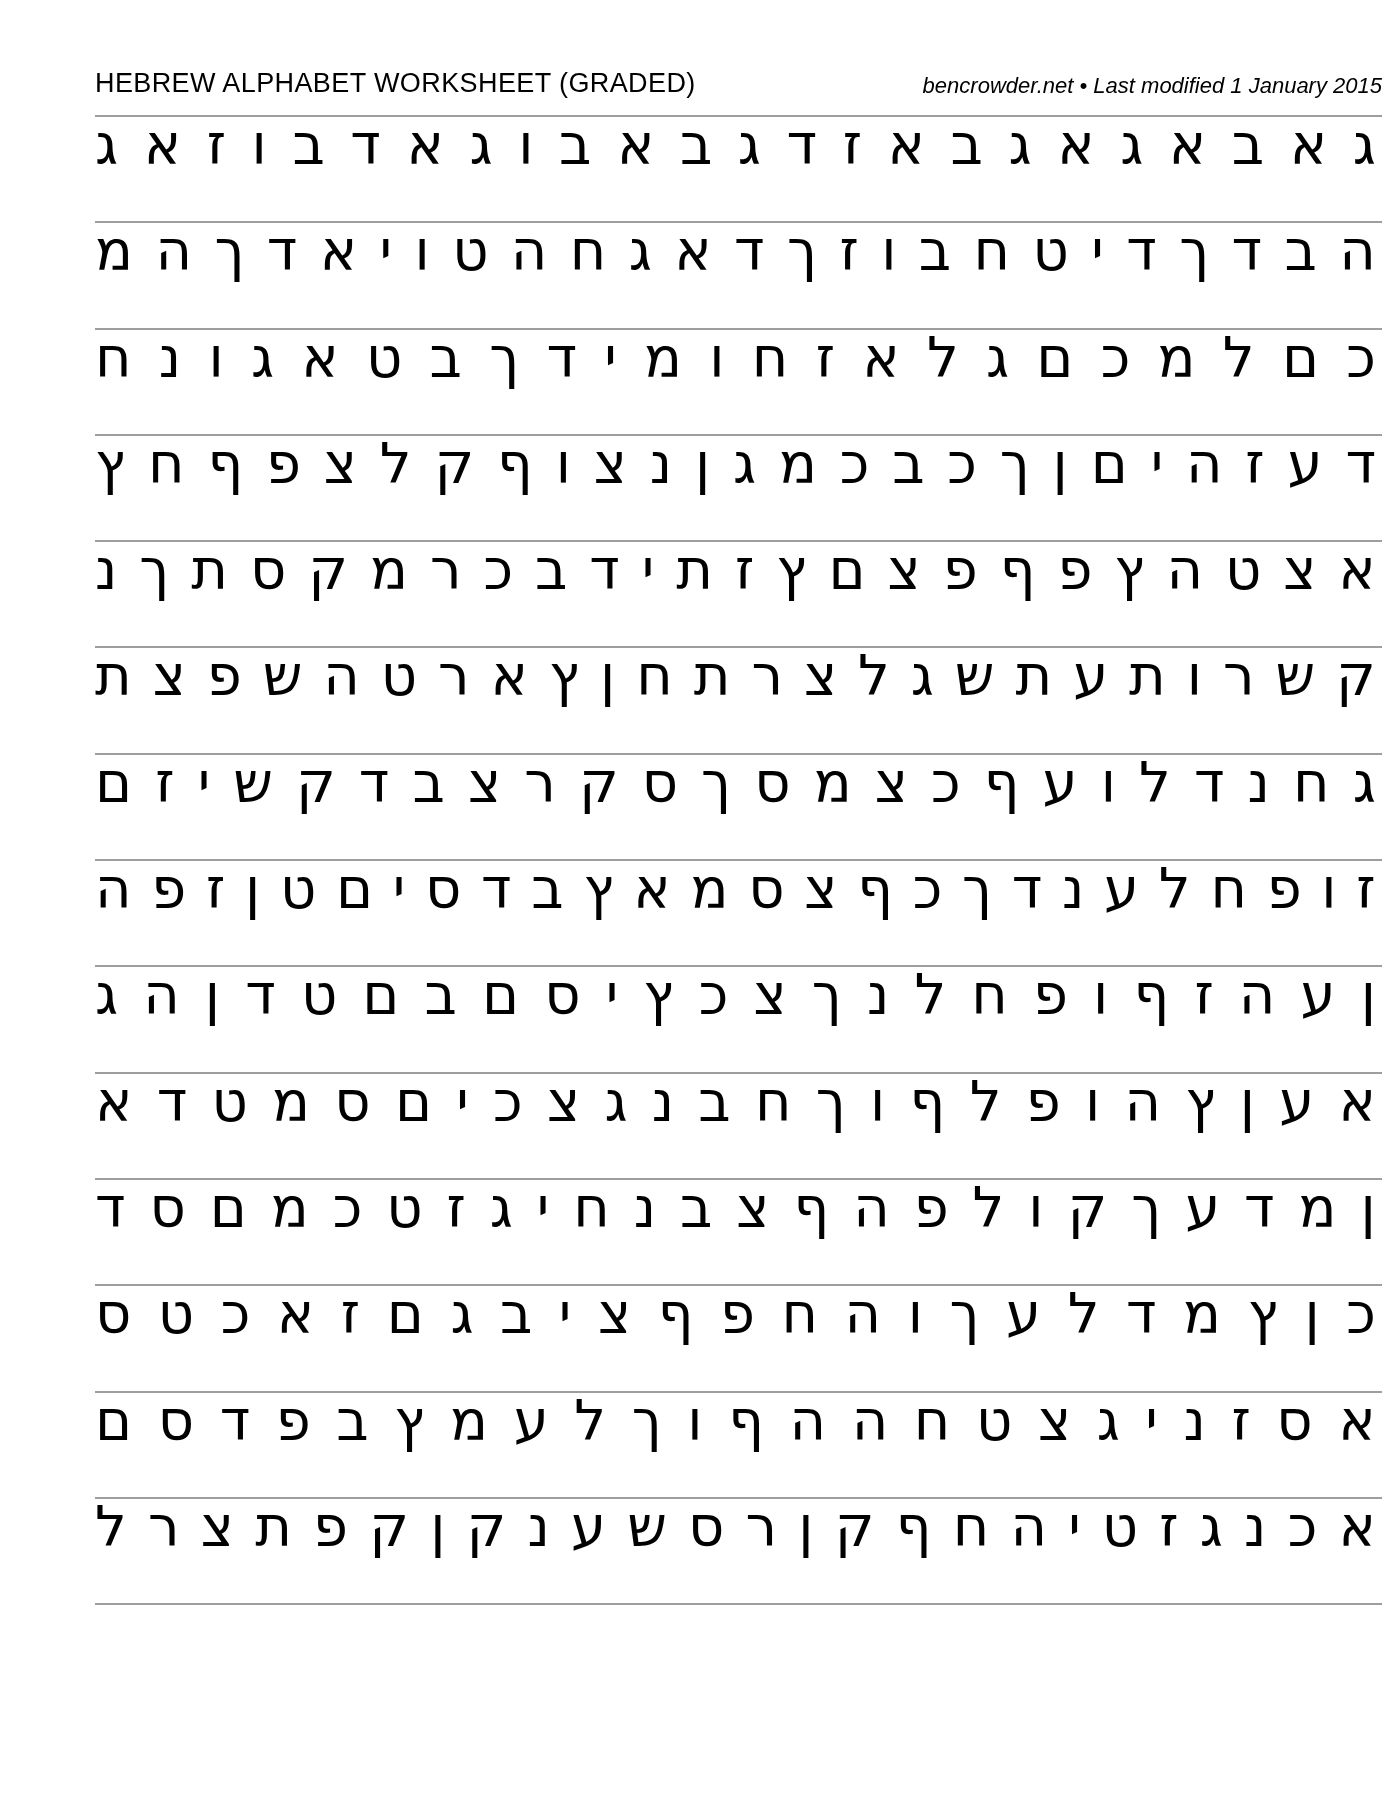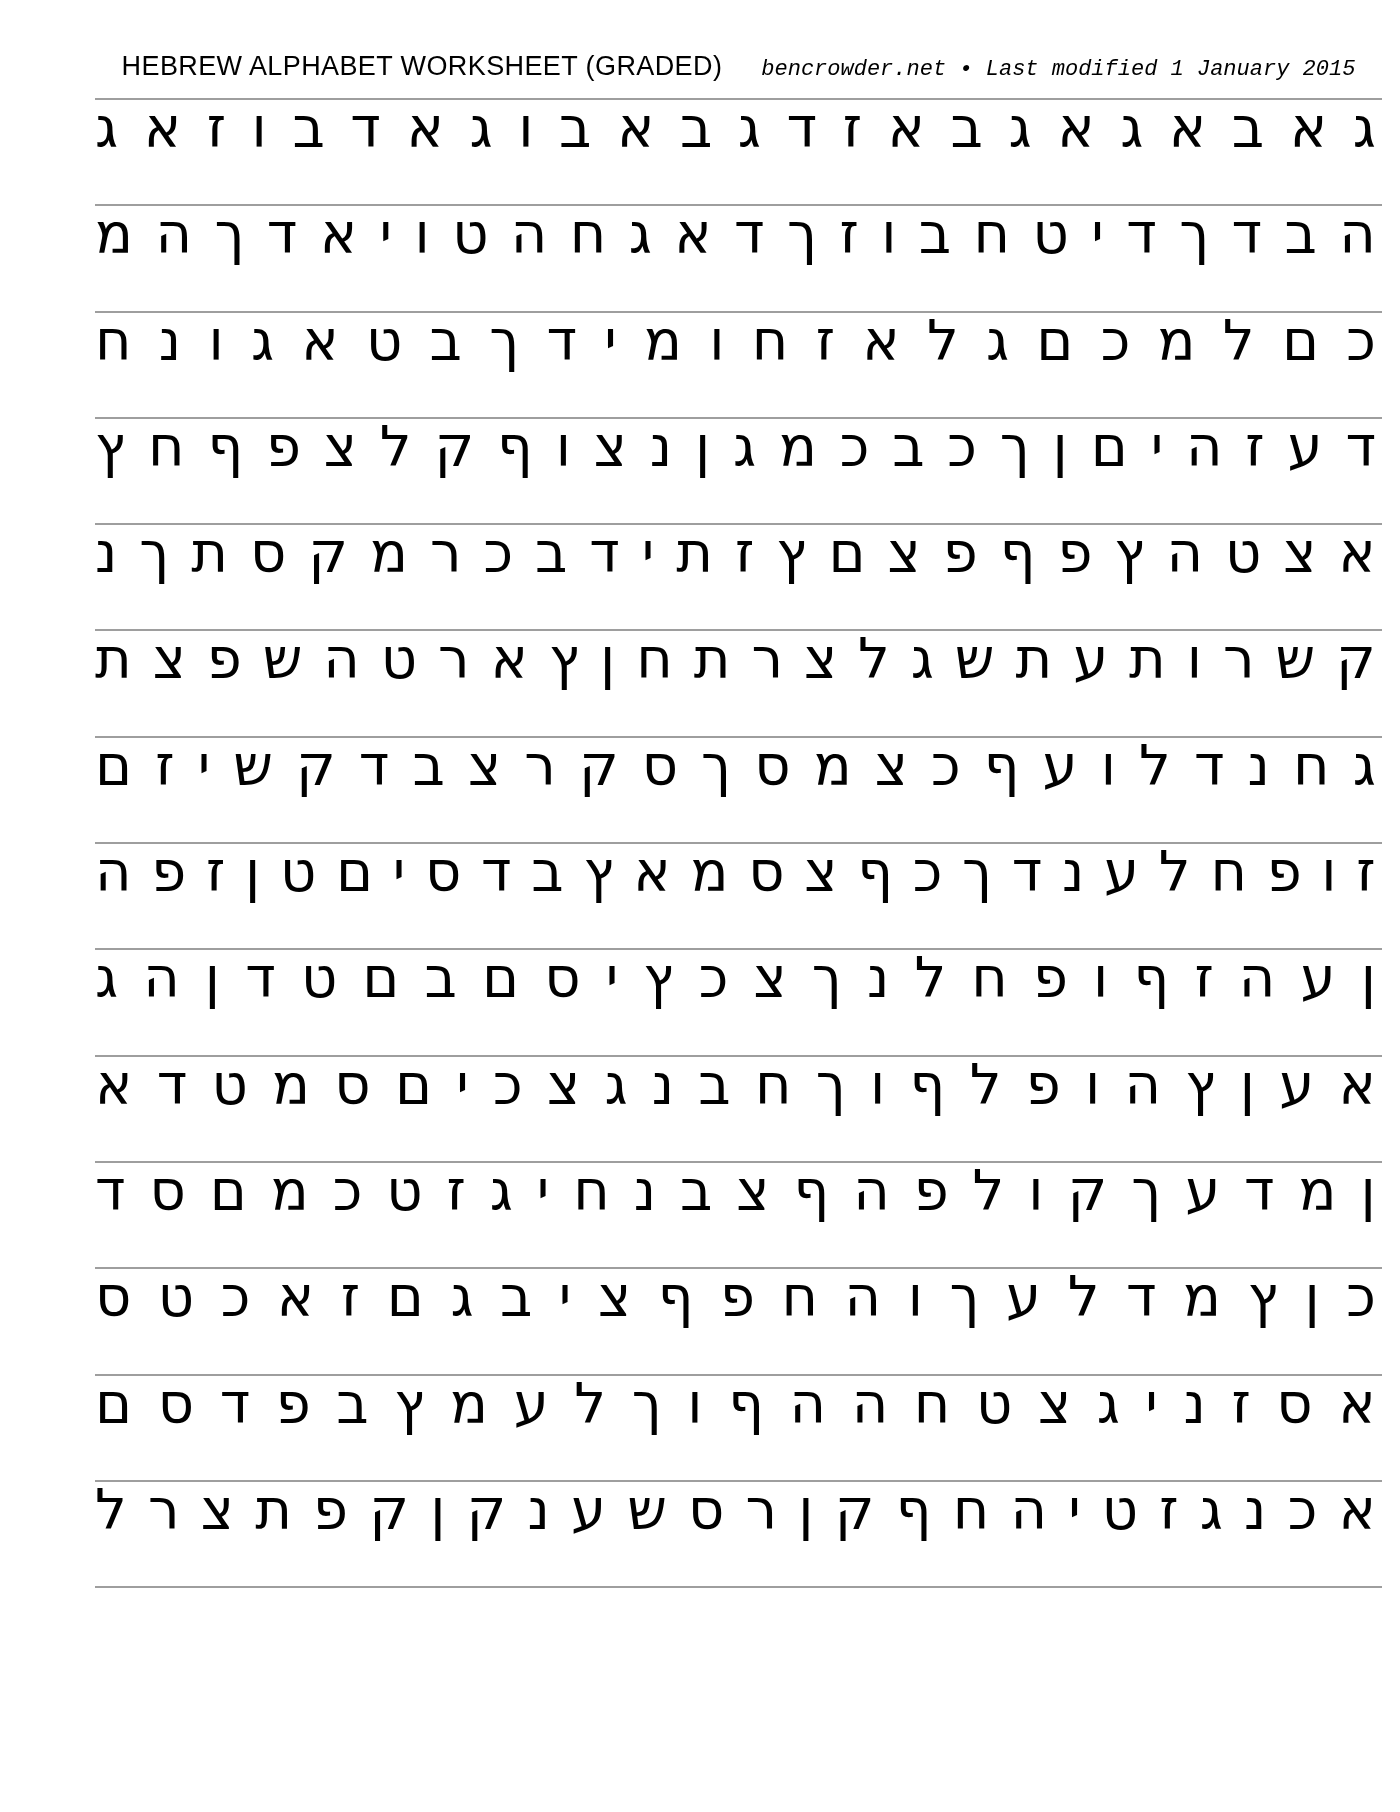--- a/index.html
+++ b/index.html
@@ -14,36 +14,36 @@
     overflow: hidden;
   }
   .page {
     position: absolute;
     left: 95px;
     top: 0;
     width: 1287px;
     height: 1812px;
   }
   .header {
-    height: 98px;
+    height: 115px;
     display: flex;
-    justify-content: center;
+    justify-content: space-between;
     align-items: flex-end;
     padding-bottom: 16px;
     gap: 39px;
   }
   .title {
     font-family: "Liberation Sans", sans-serif;
     font-size: 27px;
     font-weight: 400;
     letter-spacing: 0.4px;
     color: #000000;
   }
   .credit {
-    font-family: Liberation Mono, monospace;
+    font-family: Liberation Sans, sans-serif;
     font-style: italic;
     font-size: 22px;
     color: #000000;
   }
   .letter-grid { width: 100%; }
   .letter-row {
     height: 106.3px;
     border-top: 2px solid #9e9e9e;
     display: flex;
     justify-content: space-between;

